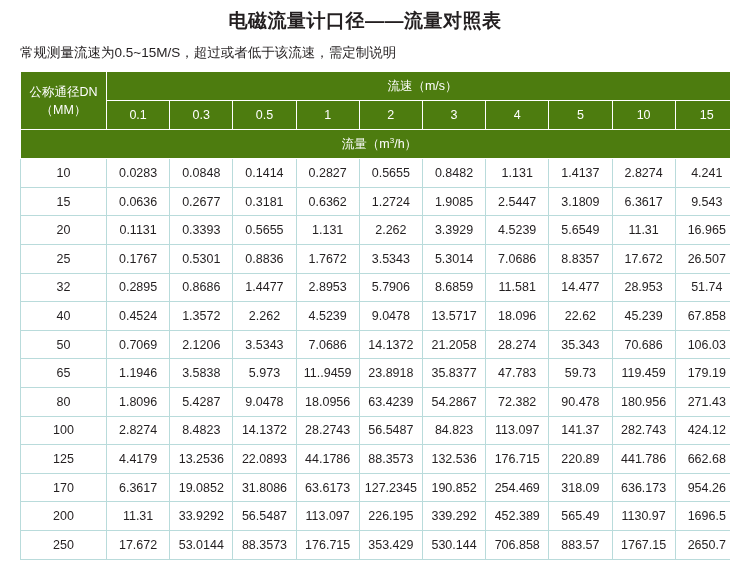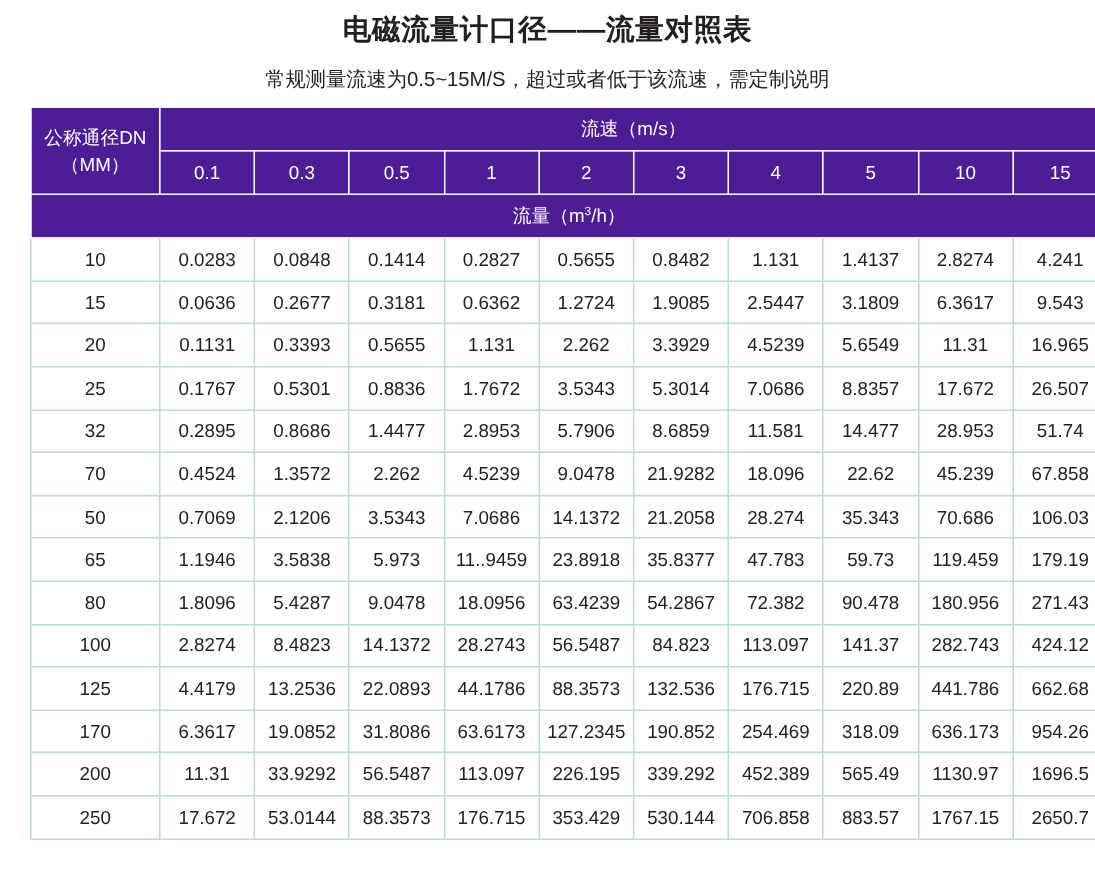--- a/index.html
+++ b/index.html
@@ -23,21 +23,21 @@
     text-align: center;
     font-size: 19px;
     font-weight: bold;
     color: #231f20;
     letter-spacing: 0.5px;
     margin-top: 9px;
     margin-bottom: 0;
     line-height: 1.3;
   }
   .subtitle {
-    text-align: center;
+    text-align: left;
     font-size: 13.5px;
     color: #231f20;
     margin-top: 10px;
     margin-bottom: 10px;
     line-height: 1.3;
   }
   table.flow {
     border-collapse: collapse;
     width: 718px;
     margin: 0 auto;
@@ -46,21 +46,21 @@
   table.flow th, table.flow td {
     border: 1px solid #ffffff;
     text-align: center;
     vertical-align: middle;
     font-size: 12.5px;
   }
   table.flow td {
     border: 1px solid #b9dbdb;
   }
   thead th {
-    background: #4c1d95;
+    background: #4d7c0f;
     color: #ffffff;
     font-weight: normal;
   }
   th.dn {
     width: 86px;
     font-size: 12.5px;
     line-height: 1.45;
     padding: 4px 2px;
   }
   th.speed-group {
@@ -188,27 +188,27 @@
         <td>1.4477</td>
         <td>2.8953</td>
         <td>5.7906</td>
         <td>8.6859</td>
         <td>11.581</td>
         <td>14.477</td>
         <td>28.953</td>
         <td>51.74</td>
       </tr>
       <tr>
-        <td class="dn-cell">70</td>
+        <td class="dn-cell">40</td>
         <td>0.4524</td>
         <td>1.3572</td>
         <td>2.262</td>
         <td>4.5239</td>
         <td>9.0478</td>
-        <td>21.9282</td>
+        <td>13.5717</td>
         <td>18.096</td>
         <td>22.62</td>
         <td>45.239</td>
         <td>67.858</td>
       </tr>
       <tr>
         <td class="dn-cell">50</td>
         <td>0.7069</td>
         <td>2.1206</td>
         <td>3.5343</td>

